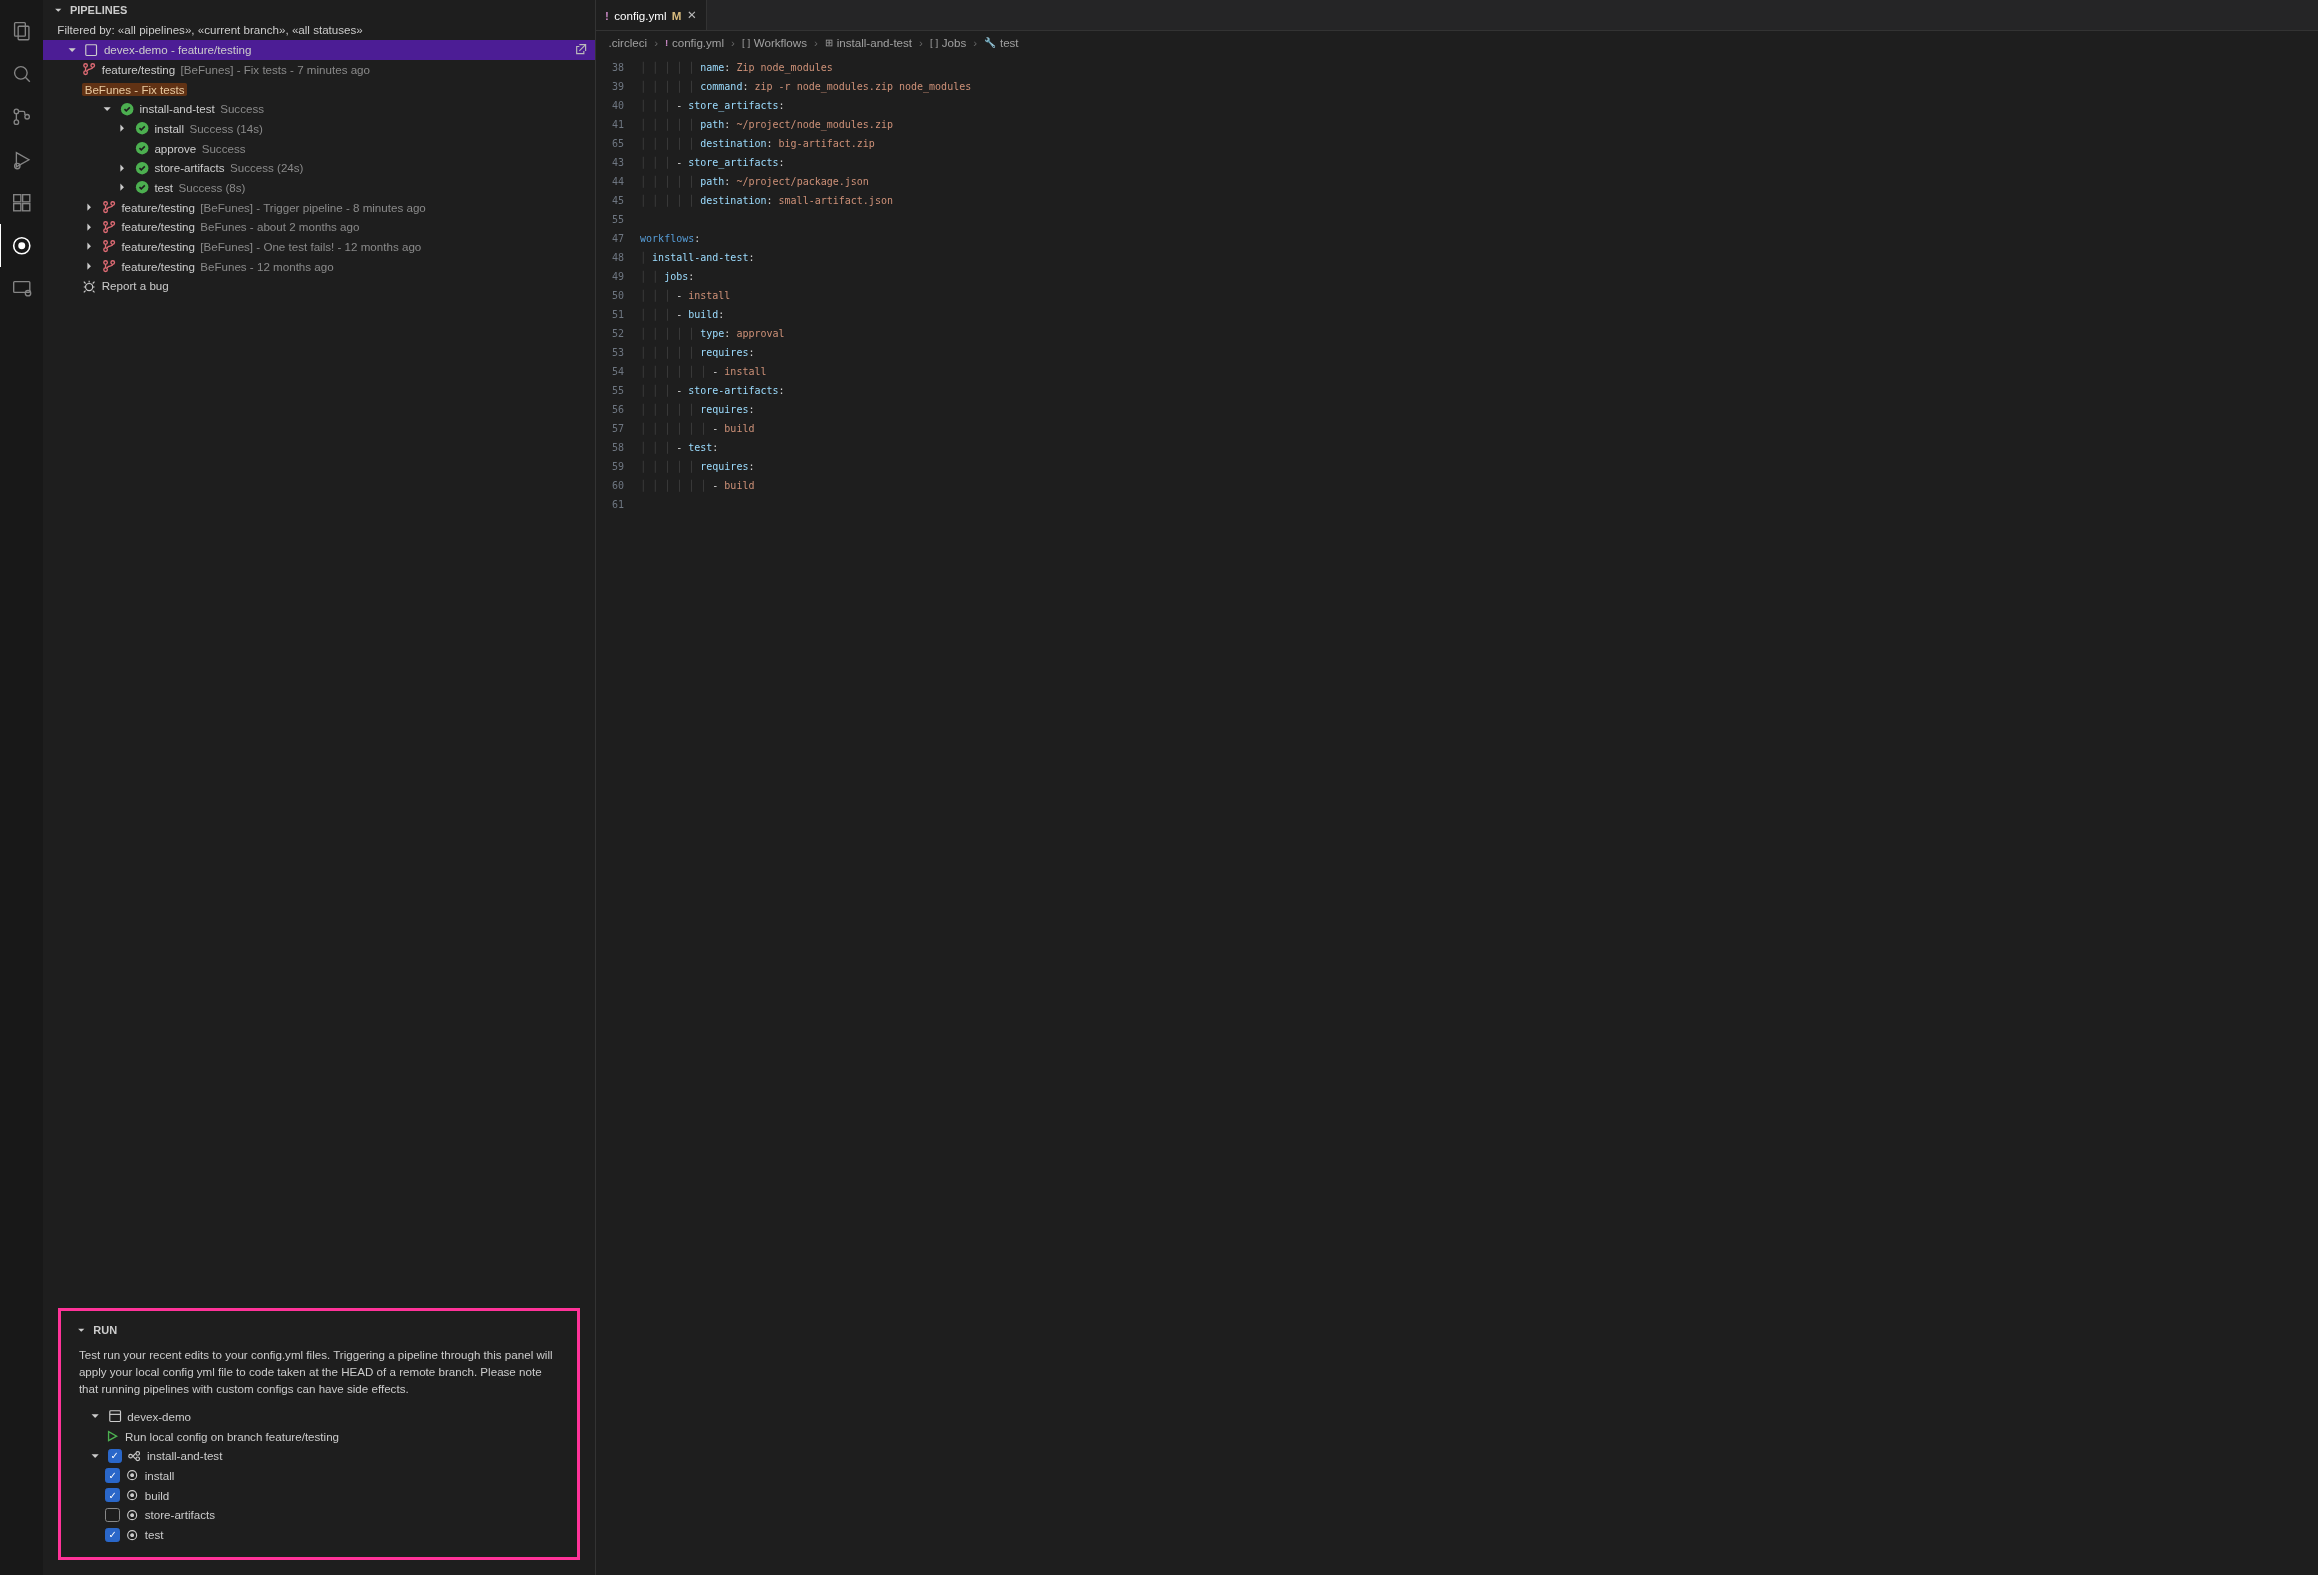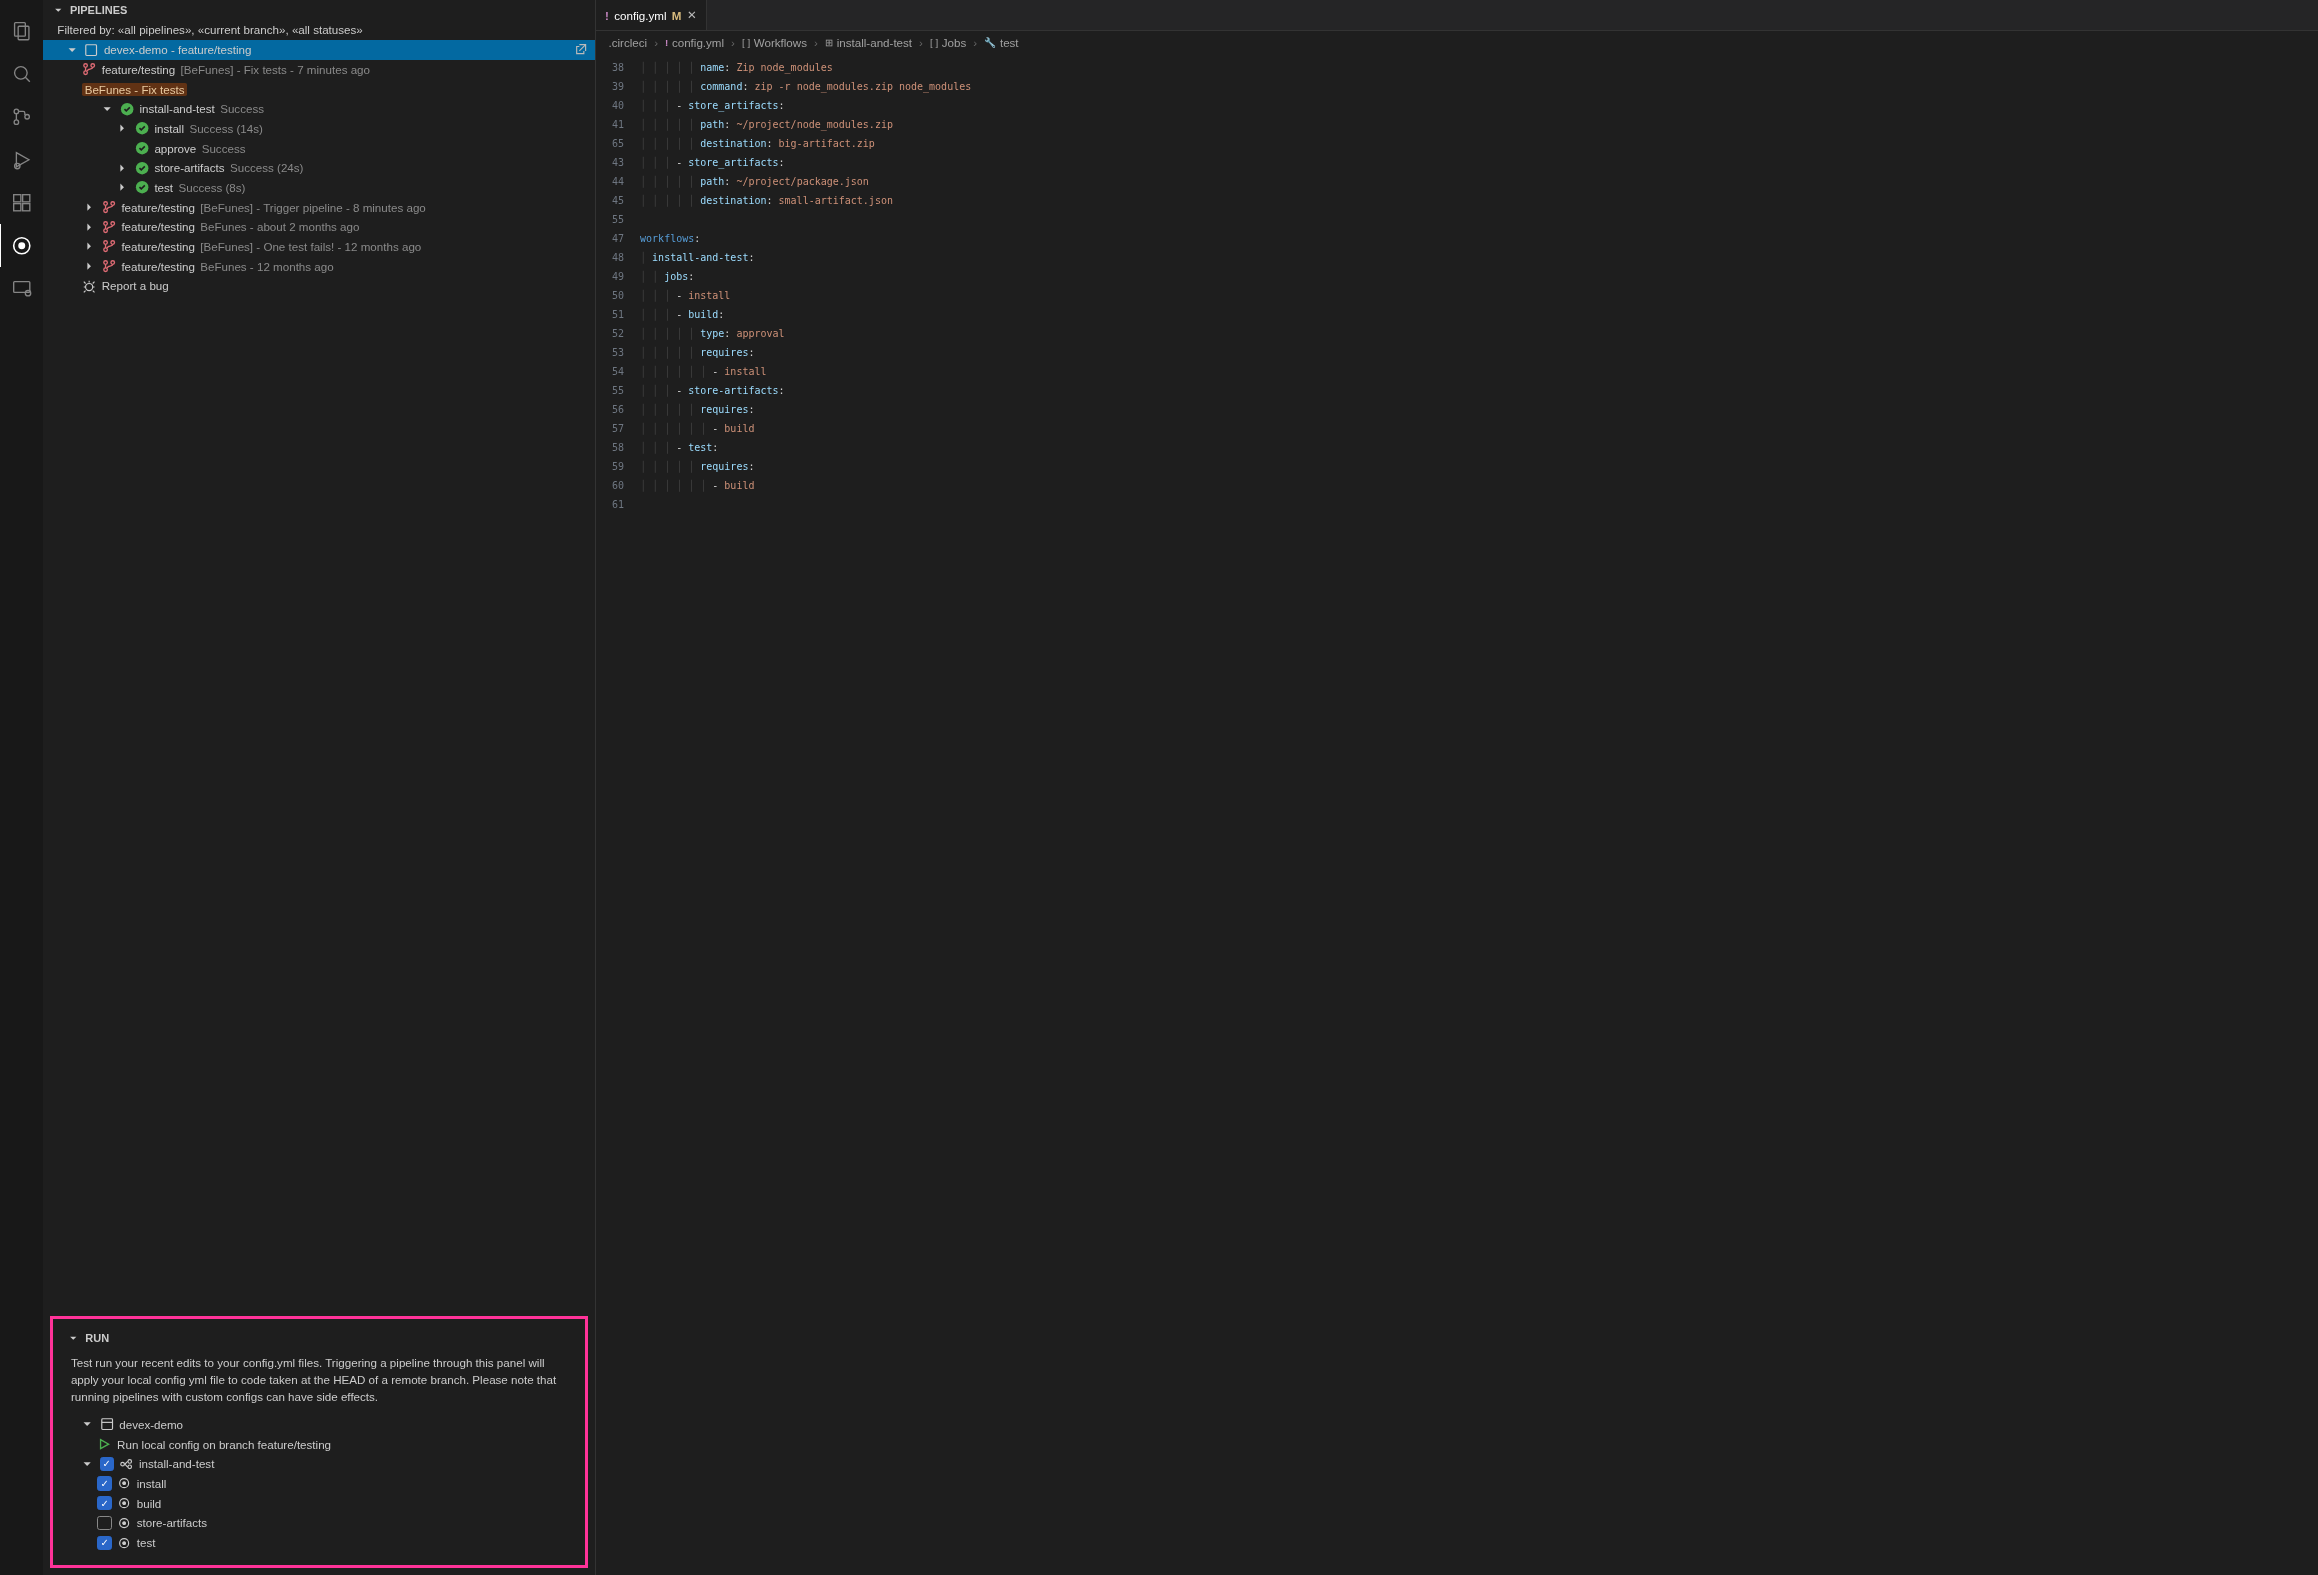--- a/index.html
+++ b/index.html
@@ -59,21 +59,21 @@
   
   .tree { padding:0 0 7.2px 0; }
   .row {
     display:flex; align-items:center;
     height:19.7px;
     padding:0 7.2px;
     gap:5.4px;
     color:#cccccc;
     cursor:pointer;
   }
-  .row.selected { background:#0369a1; }
+  .row.selected { background:#4c1d95; }
   .row.indent-1{padding-left:21.5px}
   .row.indent-2{padding-left:39px}
   .row.indent-3{padding-left:57px}
   .row.indent-4{padding-left:72px}
   .row .label{color:#cccccc}
   .row .muted{color:#8a8a8a}
   .row .ext-link{margin-left:auto; color:#bbbbbb}
   .hl { background:#613214; color:#e8c9a0; padding:0 2.7px; border-radius:1.8px; }
   
   .chev { display:inline-flex; }
@@ -82,21 +82,21 @@
   .icon-branch { color:#e06c75; }
   .icon-pipeline { color:#cccccc; }
   .icon-bug{color:#cccccc}
   .icon-play{color:#4caf50}
   .icon-workflow{color:#cccccc}
   .icon-job{color:#cccccc}
   
   
   .run-panel {
     border: 3.6px solid #ff3399;
-    margin: 7px;
+    margin: 15px;
     padding: 9px 5.4px 12.5px 5.4px;
   }
   .run-desc {
     padding: 5.4px 12.5px 9px 12.5px;
     color:#cccccc;
     line-height:1.5;
   }
   .checkbox {
     width:14.3px; height:14.3px;
     border:0.9px solid #888;

